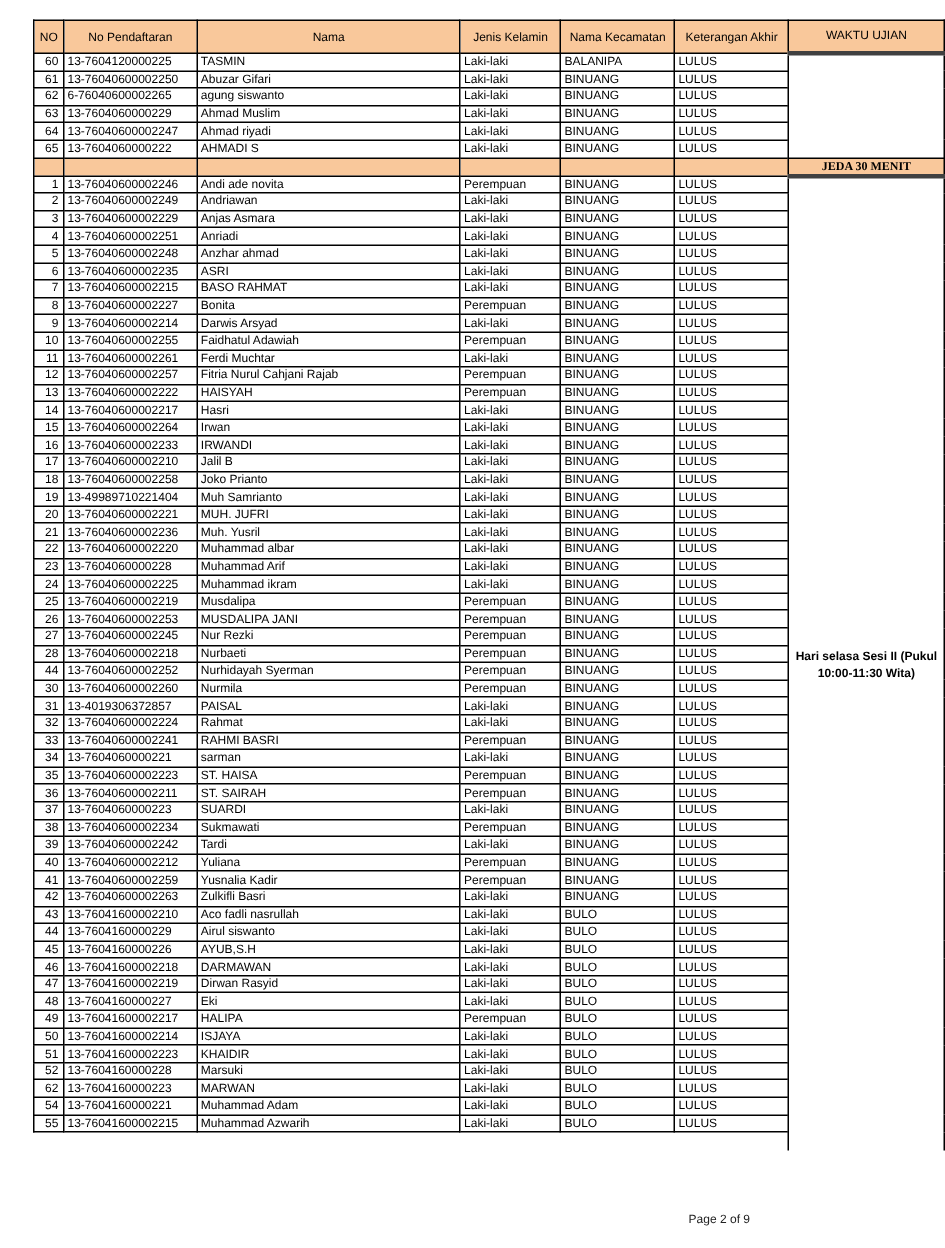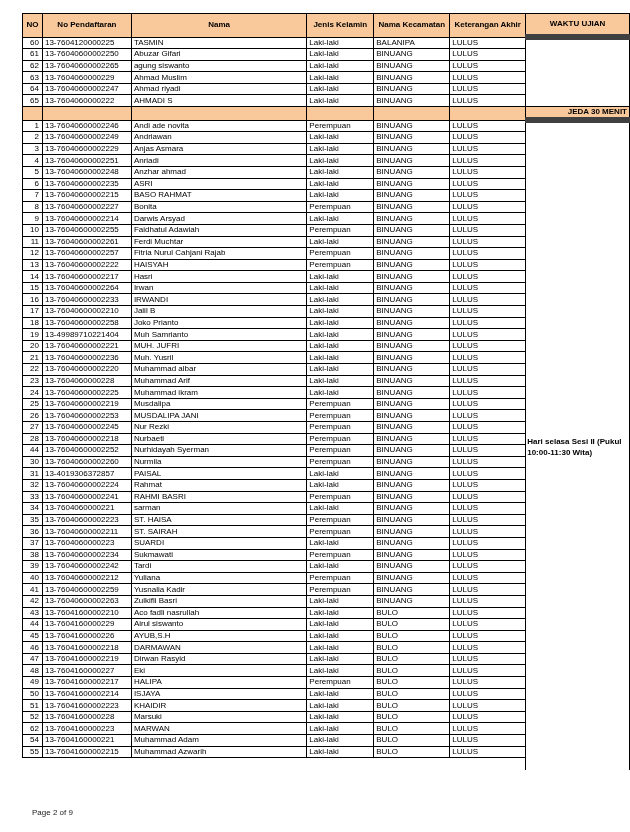--- a/index.html
+++ b/index.html
@@ -1,26 +1,26 @@
 <!DOCTYPE html>
 <html><head>
 <meta charset="utf-8">
 <style>
   html, body { margin:0; padding:0; background:#ffffff; }
   body { width:630px; height:832px; position:relative; overflow:hidden;
          font-family:"Liberation Sans", sans-serif; color:#000; }
   .sheet { position:absolute; left:22px; top:13px; }
   table { border-collapse:collapse; table-layout:fixed; font-size:8px; line-height:10px; }
   td, th { border:1px solid #000; padding:0 2px; height:10.6px; white-space:nowrap; overflow:hidden; }
-  th { background:#f9c89b; font-weight:bold; font-size:8px; height:20px; text-align:center; }
+  th { background:#f9c89b; font-weight:normal; font-size:8px; height:20px; text-align:center; }
   td.no { text-align:right; padding-right:3px; }
-  tr.sep td { background:#f9c89b; height:10px; font-weight:bold; text-align:right; }
-  td.waktu { border-top:6px solid #404040; border-bottom:none; text-align:left; font-weight:bold; vertical-align:middle; white-space:normal; line-height:11px; font-size:8px; padding:0 1px; }
+  tr.sep td { background:#f9c89b; height:10px; font-weight:bold; text-align:center;font-family:Liberation Serif, serif; }
+  td.waktu { border-top:3px solid #404040; border-bottom:none; text-align:center; font-weight:bold; vertical-align:middle; white-space:normal; line-height:11px; font-size:8px; padding:0 1px; }
   td.waktu-empty { border-bottom:1px solid #000; }
-  .footer { position:absolute; left:0; width:572px; top:808px; text-align:left; font-size:8px; color:#222;margin-left:32px; }
+  .footer { position:absolute; left:0; width:500px; top:808px; text-align:right; font-size:8px; color:#222; }
   .waktu-text { display:block; }
 </style>
 </head>
 <body>
 
 <div class="sheet">
   <table>
     <colgroup>
       <col style="width:20px">
       <col style="width:89px">
@@ -54,21 +54,21 @@
         <tr>
           <td class="no">61</td>
           <td>13-76040600002250</td>
           <td>Abuzar Gifari</td>
           <td>Laki-laki</td>
           <td>BINUANG</td>
           <td>LULUS</td>
         </tr>
         <tr>
           <td class="no">62</td>
-          <td>13-76040600002265</td>
+          <td>6-76040600002265</td>
           <td>agung siswanto</td>
           <td>Laki-laki</td>
           <td>BINUANG</td>
           <td>LULUS</td>
         </tr>
         <tr>
           <td class="no">63</td>
           <td>13-7604060000229</td>
           <td>Ahmad Muslim</td>
           <td>Laki-laki</td>

